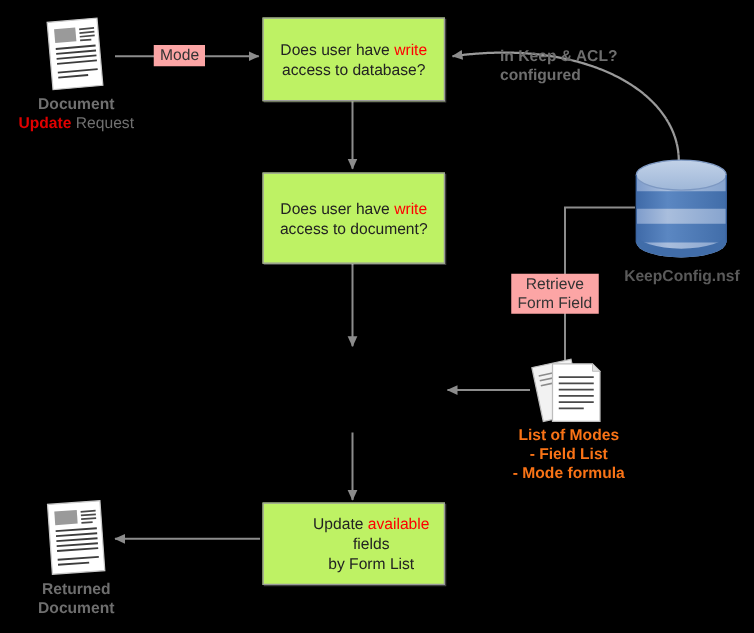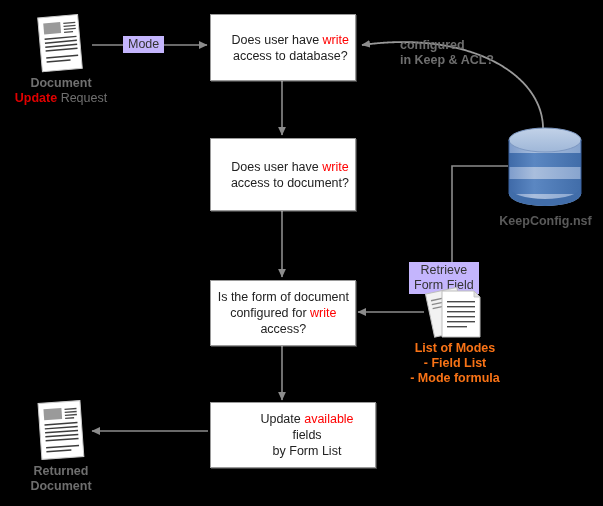--- a/index.html
+++ b/index.html
@@ -20,39 +20,39 @@
     left: 0;
     top: 0;
     width: 603px;
     height: 506px;
     pointer-events: none;
   }
 
   
   .proc-box {
     position: absolute;
-    background: #ffffff;
+    background: #bef264;
     border: 1px solid #9a9a9a;
     box-sizing: border-box;
     display: flex;
     align-items: center;
-    justify-content: flex-end;
+    justify-content: center;
     text-align: center;
     color: #222222;
     font-size: 12.5px;
     line-height: 16px;
     box-shadow: 1px 1px 0 rgba(255,255,255,0.25);
   }
   .proc-box .txt { padding: 0 6px; }
   .kw { color: #ff0000; }
 
   
   .edge-label {
     position: absolute;
-    background: #c4b5fd;
+    background: #fca5a5;
     color: #333333;
     font-size: 12.5px;
     line-height: 15px;
     text-align: center;
     padding: 1px 5px;
     box-sizing: border-box;
     white-space: nowrap;
   }
 
   
@@ -141,22 +141,22 @@
   </div>
 
   <div class="proc-box" style="left:210px; top:14px; width:146px; height:67px;">
     <div class="txt">
       <span>Does user have </span><span class="kw">write</span><br>
       <span>access to database?</span>
     </div>
   </div>
 
   <div class="caption normal" style="left:400px; top:38px; width:120px; text-align:left; color:#6e6e6e; font-weight:bold;">
+    <div>in Keep &amp; ACL?</div>
     <div>configured</div>
-    <div>in Keep &amp; ACL?</div>
   </div>
 
   <div class="db-icon" style="left:505px; top:125px;">
     <svg width="82" height="88" viewBox="0 0 82 88">
       <defs>
         <linearGradient id="topGrad" x1="0" y1="0" x2="0" y2="1">
           <stop offset="0%" stop-color="#c2d2e8"></stop>
           <stop offset="100%" stop-color="#9fb7d8"></stop>
         </linearGradient>
         <linearGradient id="bandLight" x1="0" y1="0" x2="1" y2="0">
@@ -187,32 +187,25 @@
     <span>KeepConfig.nsf</span>
   </div>
 
   <div class="proc-box" style="left:210px; top:138px; width:146px; height:73px;">
     <div class="txt">
       <span>Does user have </span><span class="kw">write</span><br>
       <span>access to document?</span>
     </div>
   </div>
 
-  <div class="edge-label" style="left:409px; top:219px;margin-top:43px;">
+  <div class="edge-label" style="left:409px; top:219px;">
     <div>Retrieve</div>
     <div>Form Field</div>
   </div>
 
-  <div class="proc-box" style="left:210px; top:280px; width:146px; height:66px;">
-    <div class="txt">
-      <span>Is the form of document</span><br>
-      <span>configured for </span><span class="kw">write</span><br>
-      <span>access?</span>
-    </div>
-  </div>
 
   <div class="doc-icon" style="left:424px; top:285px;">
     <svg width="62" height="56" viewBox="0 0 62 56">
 
       <g transform="rotate(-12 28 28)">
         <rect x="6" y="4" width="32" height="44" fill="#f2f2f2" stroke="#bdbdbd" stroke-width="1"></rect>
         <g fill="#8a8a8a">
           <rect x="10" y="11" width="16" height="1.3"></rect>
           <rect x="10" y="15" width="16" height="1.3"></rect>
           <rect x="10" y="19" width="12" height="1.3"></rect>
@@ -232,21 +225,21 @@
         </g>
       </g>
     </svg>
   </div>
   <div class="caption" style="left:392px; top:341px; width:126px; color:#f97316;">
     <div>List of Modes</div>
     <div>- Field List</div>
     <div>- Mode formula</div>
   </div>
 
-  <div class="proc-box" style="left:210px; top:402px; width:166px; height:66px;padding-left:28px;">
+  <div class="proc-box" style="left:210px; top:402px; width:146px; height:66px;padding-left:28px;">
     <div class="txt">
       <span>Update </span><span class="kw">available</span><span> fields</span><br>
       <span>by Form List</span>
     </div>
   </div>
 
   <div class="doc-icon" style="left:32px; top:398px;">
     <svg width="58" height="66" viewBox="0 0 58 66">
       <g transform="rotate(-4 29 33)">
         <rect x="8" y="4" width="42" height="56" fill="#ffffff" stroke="#c9c9c9" stroke-width="1"></rect>

